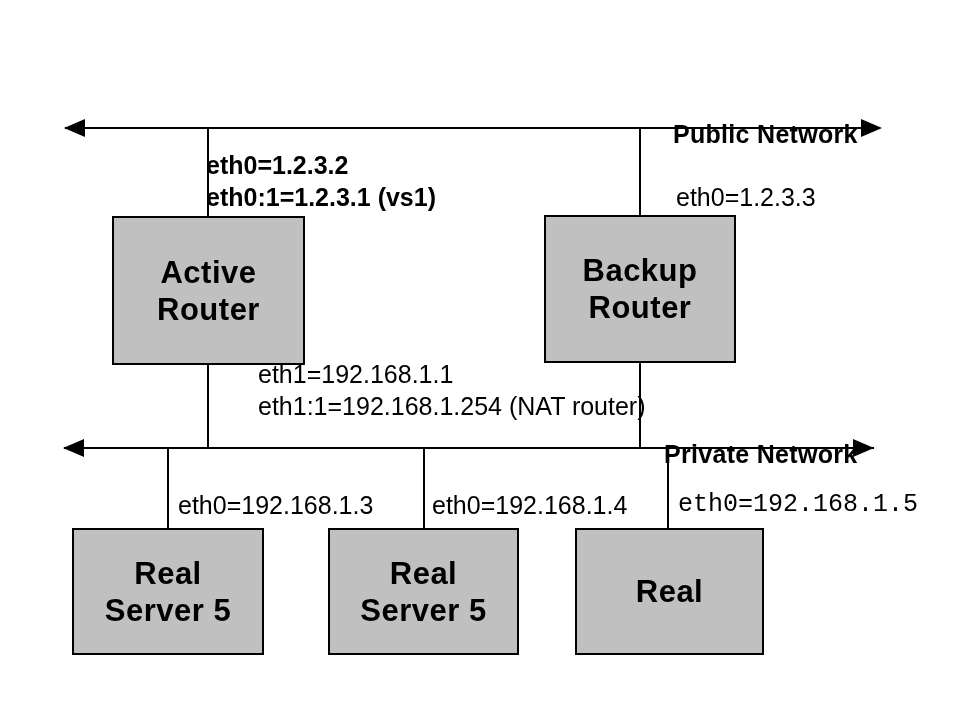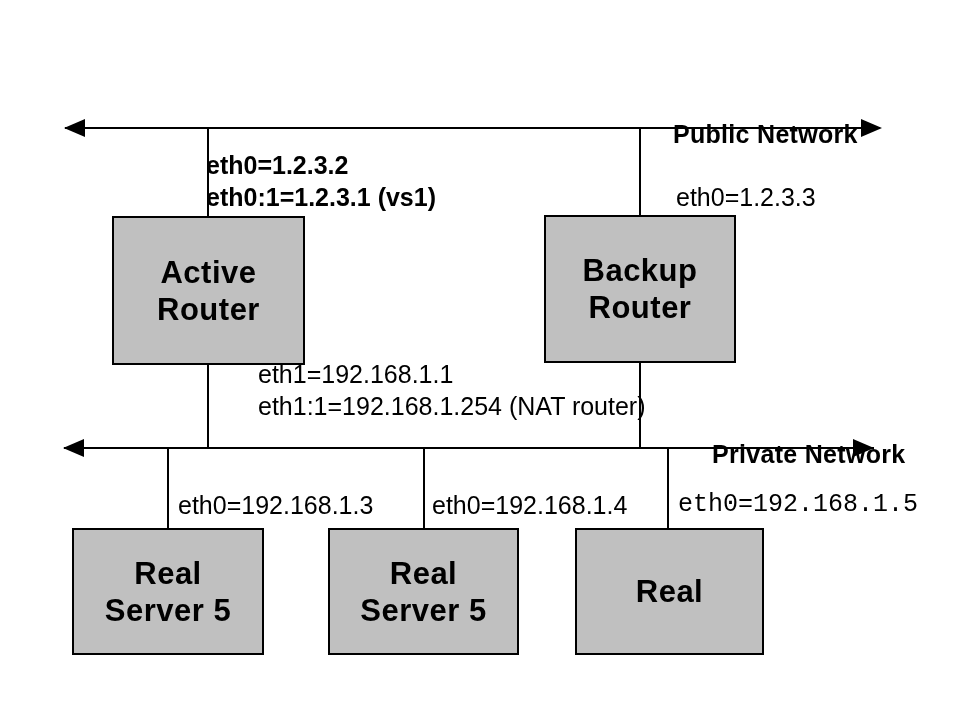--- a/index.html
+++ b/index.html
@@ -69,21 +69,21 @@
 </head>
 <body>
 
 <div id="canvas">
 
   <div class="netlabel" style="left:673px; top:93px;">Public Network</div>
   <div class="hline" style="left:65px; top:127px; width:815px;"></div>
   <div class="arrow left" style="left:64px; top:119px;"></div>
   <div class="arrow right" style="left:861px; top:119px;"></div>
 
-  <div class="netlabel" style="left:712px; top:413px;text-align:center;">Private Network</div>
+  <div class="netlabel" style="left:664px; top:413px;text-align:center;">Private Network</div>
   <div class="hline" style="left:64px; top:447px; width:810px;"></div>
   <div class="arrow left" style="left:63px; top:439px;"></div>
   <div class="arrow right" style="left:853px; top:439px;"></div>
 
   <div class="vline" style="left:207px; top:128px; height:88px;"></div>
   <div class="vline" style="left:639px; top:128px; height:87px;"></div>
 
   <div class="vline" style="left:207px; top:343px; height:104px;"></div>
   <div class="vline" style="left:639px; top:343px; height:104px;"></div>
 

